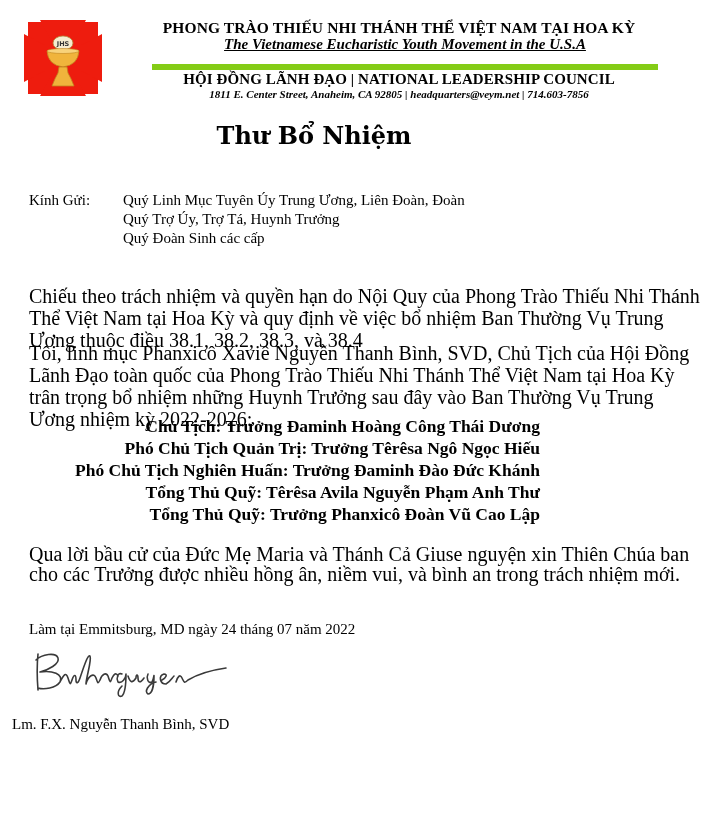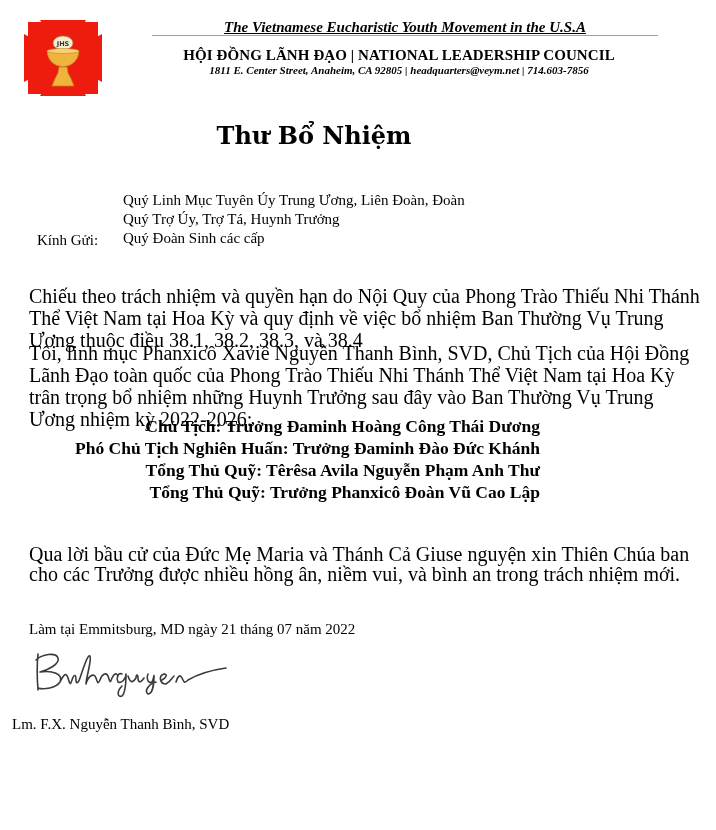--- a/index.html
+++ b/index.html
@@ -34,23 +34,23 @@
     .header .org-vn {
       font-size: 15.5px;
       line-height: 17px;
       letter-spacing: 0.1px;
     }
     .header .org-en {
       font-size: 15px;
       line-height: 16px;
       font-style: italic;
       text-decoration: underline;
-      border-bottom: 1px solid #84cc16;
-      padding-bottom: 0px;
-      margin: 0 0 11px 12px;
+      border-bottom: 6px solid #84cc16;
+      padding-bottom: 12px;
+      margin: 0 0 1px 12px;
     }
     .header .council {
       font-size: 15px;
       line-height: 17px;
       letter-spacing: 0.1px;
     }
     .header .address {
       font-size: 11px;
       line-height: 13px;
       font-style: italic;
@@ -68,24 +68,23 @@
     }
     .salutation {
       position: absolute;
       left: 29px;
       top: 191px;
       font-size: 15px;
       line-height: 19px;
     }
     .salutation .label {
       position: absolute;
-      left: 8px;
+      left: 0;
       top: 0;
       white-space: nowrap;
-      margin-top: 40px;
     }
     .salutation .recipients {
       position: absolute;
       left: 94px;
       top: 0;
       white-space: nowrap;
     }
     .para {
       position: absolute;
       left: 29px;
@@ -149,20 +148,21 @@
     <text x="39" y="26" text-anchor="middle" font-family="DejaVu Sans, sans-serif" font-size="6.5" font-weight="bold" fill="#333">JHS</text>
 
     <path d="M23,31 L55,31 Q54,45 39,47 Q24,45 23,31 Z" fill="#f0b43c" stroke="#c08420" stroke-width="0.8"></path>
     <ellipse cx="39" cy="31" rx="16" ry="2.5" fill="#f8d27a" stroke="#c08420" stroke-width="0.6"></ellipse>
 
     <path d="M35,47 L43,47 L44,53 Q47,58 50,66 L28,66 Q31,58 34,53 Z" fill="#f0b43c" stroke="#c08420" stroke-width="0.8"></path>
   </svg>
 </div>
 
 <div class="header">
+  <div class="org-vn">PHONG TRÀO THIẾU NHI THÁNH THỂ VIỆT NAM TẠI HOA KỲ</div>
   <div class="org-en">The Vietnamese Eucharistic Youth Movement in the U.S.A</div>
   <div class="council">HỘI ĐỒNG LÃNH ĐẠO | NATIONAL LEADERSHIP COUNCIL</div>
   <div class="address">1811 E. Center Street, Anaheim, CA 92805 | headquarters@veym.net | 714.603-7856</div>
 </div>
 
 <div class="title">Thư Bổ Nhiệm</div>
 
 <div class="salutation">
   <span class="label">Kính Gửi:</span>
   <div class="recipients">
@@ -174,36 +174,40 @@
 
 <div class="para p1">Chiếu theo trách nhiệm và quyền hạn do Nội Quy của Phong Trào Thiếu Nhi Thánh Thể Việt Nam tại Hoa Kỳ và quy định về việc bổ nhiệm Ban Thường Vụ Trung Ương thuộc điều 38.1, 38.2, 38.3, và 38.4</div>
 <div class="para p2">Tôi, linh mục Phanxicô Xaviê Nguyễn Thanh Bình, SVD, Chủ Tịch của Hội Đồng Lãnh Đạo toàn quốc của Phong Trào Thiếu Nhi Thánh Thể Việt Nam tại Hoa Kỳ trân trọng bổ nhiệm những Huynh Trưởng sau đây vào Ban Thường Vụ Trung Ương nhiệm kỳ 2022-2026:</div>
 
 <div class="appointments">
   <span class="row">
     <span>Chủ Tịch:</span>
     <span> Trưởng Đaminh Hoàng Công Thái Dương</span>
   </span>
   <span class="row">
+    <span>Phó Chủ Tịch Quản Trị:</span>
+    <span> Trưởng Têrêsa Ngô Ngọc Hiếu</span>
+  </span>
+  <span class="row">
     <span>Phó Chủ Tịch Nghiên Huấn:</span>
     <span>Trưởng Đaminh Đào Đức Khánh</span>
   </span>
   <span class="row">
     <span>Tổng Thủ Quỹ:</span>
     <span>Têrêsa Avila Nguyễn Phạm Anh Thư</span>
   </span>
   <span class="row">
     <span>Tổng Thủ Quỹ:</span>
     <span> Trưởng Phanxicô Đoàn Vũ Cao Lập</span>
   </span>
 </div>
 
 <div class="para p3">Qua lời bầu cử của Đức Mẹ Maria và Thánh Cả Giuse nguyện xin Thiên Chúa ban cho các Trưởng được nhiều hồng ân, niềm vui, và bình an trong trách nhiệm mới.</div>
 
-<div class="place-date">Làm tại Emmitsburg, MD ngày 21 tháng 07 năm 2022</div>
+<div class="place-date">Làm tại Emmitsburg, MD ngày 24 tháng 07 năm 2022</div>
 
 <div class="signature">
   <svg width="212" height="50" viewBox="0 0 212 50">
     <path fill="none" stroke="#3a3a3a" stroke-width="1.6" stroke-linecap="round" stroke-linejoin="round" d="M8,6 C7,16 7,30 8,42
          M6,12 C12,6 26,4 28,10 C30,16 18,22 10,24 C22,22 34,26 30,34 C26,40 14,42 8,40
          M30,34 C34,26 36,24 38,30 C40,36 40,38 42,32 C44,26 46,26 46,32 C46,36 48,36 50,30
          M50,30 C54,18 58,6 60,8 C62,12 56,30 56,36 C58,28 64,24 66,30 C68,36 68,36 70,32
          M70,32 C72,26 76,24 78,28 C80,34 80,36 82,30 C84,26 86,24 88,28
          M92,26 C88,24 86,30 88,34 C92,36 96,30 96,26 C96,34 96,44 92,48 C88,50 86,44 92,38
          M98,28 C100,34 102,36 106,30 C106,26 108,26 108,30 C108,34 110,36 114,30

